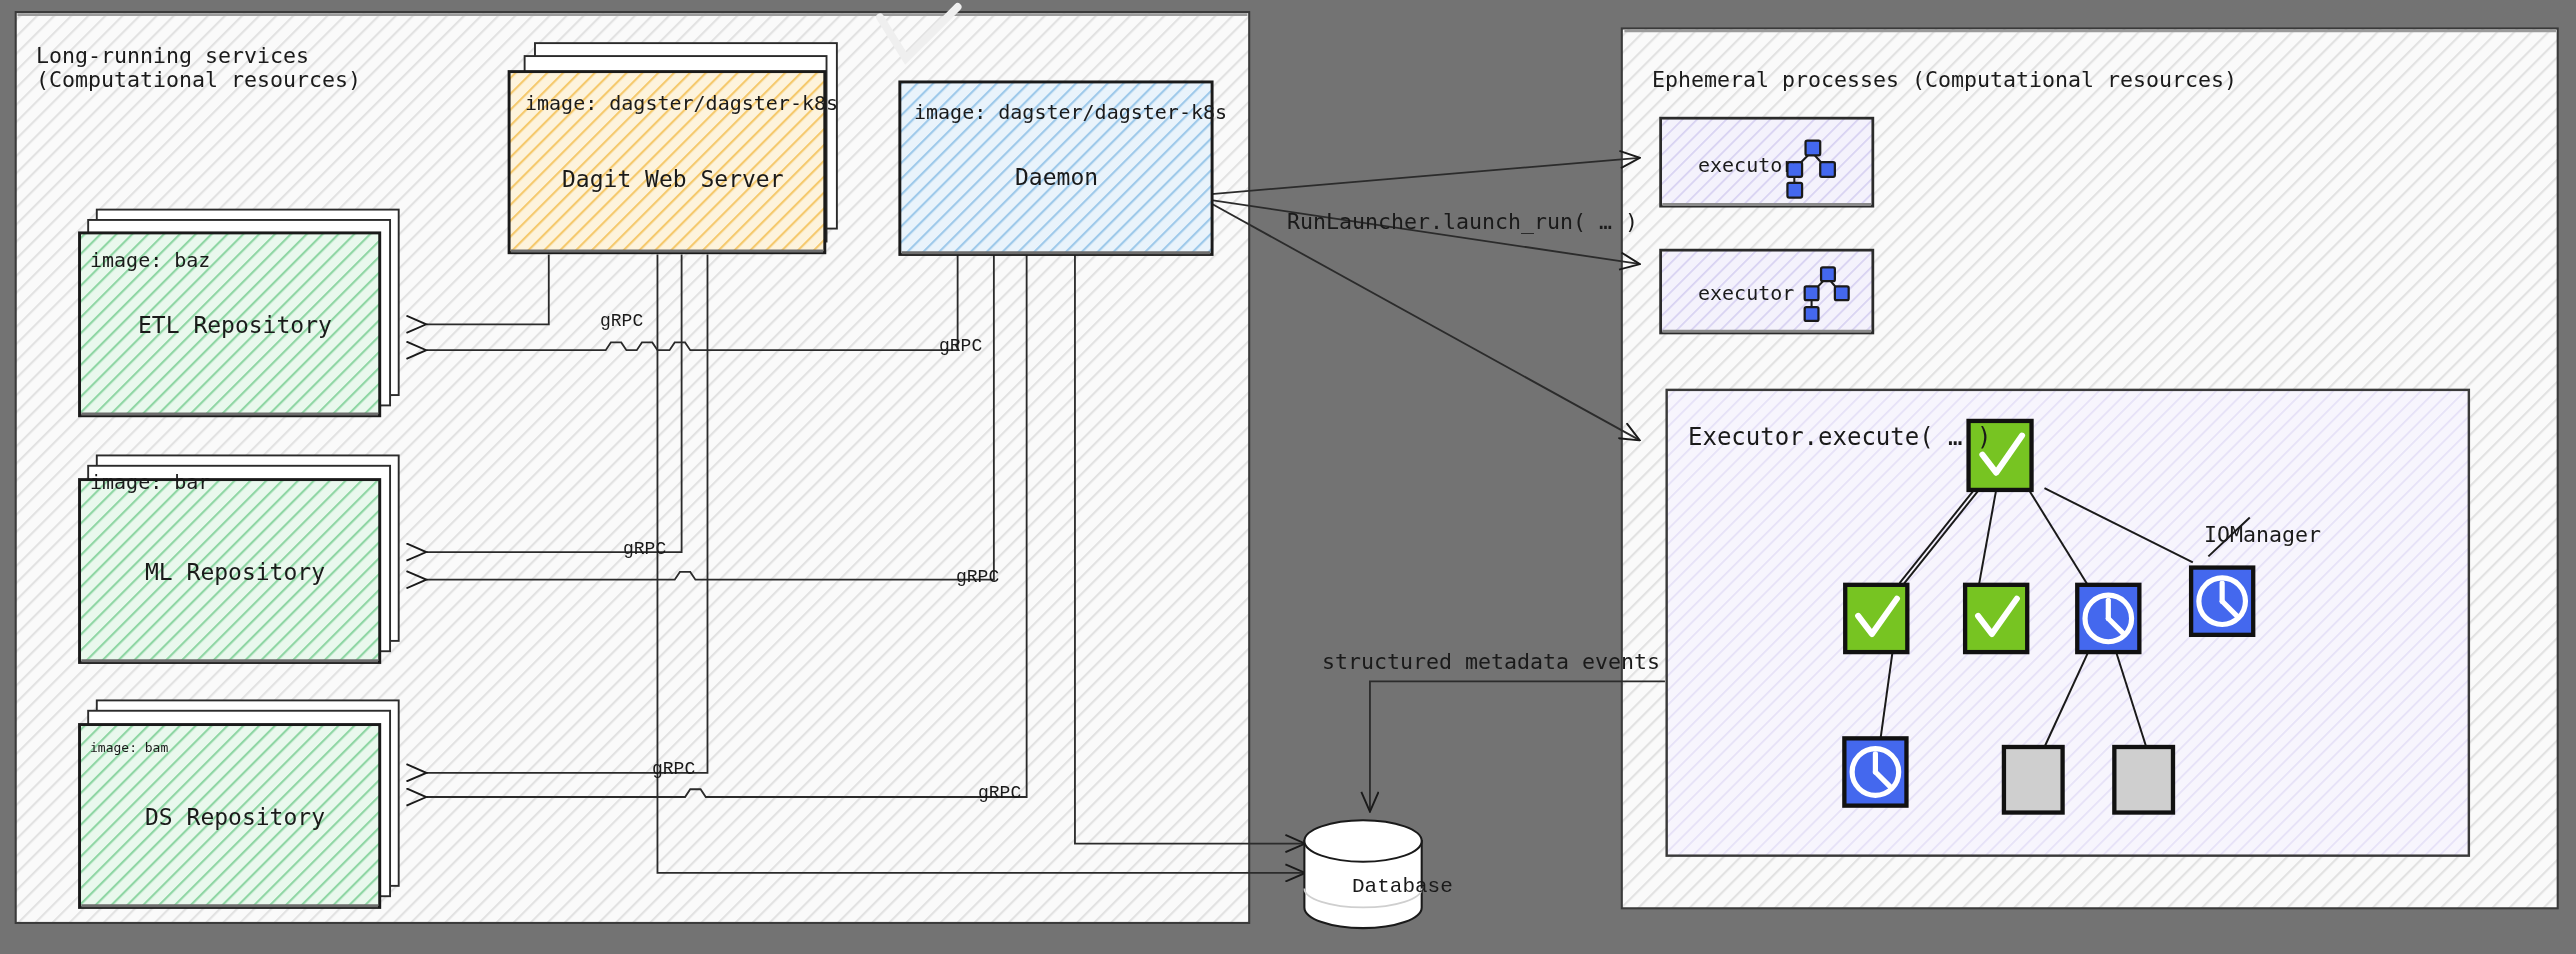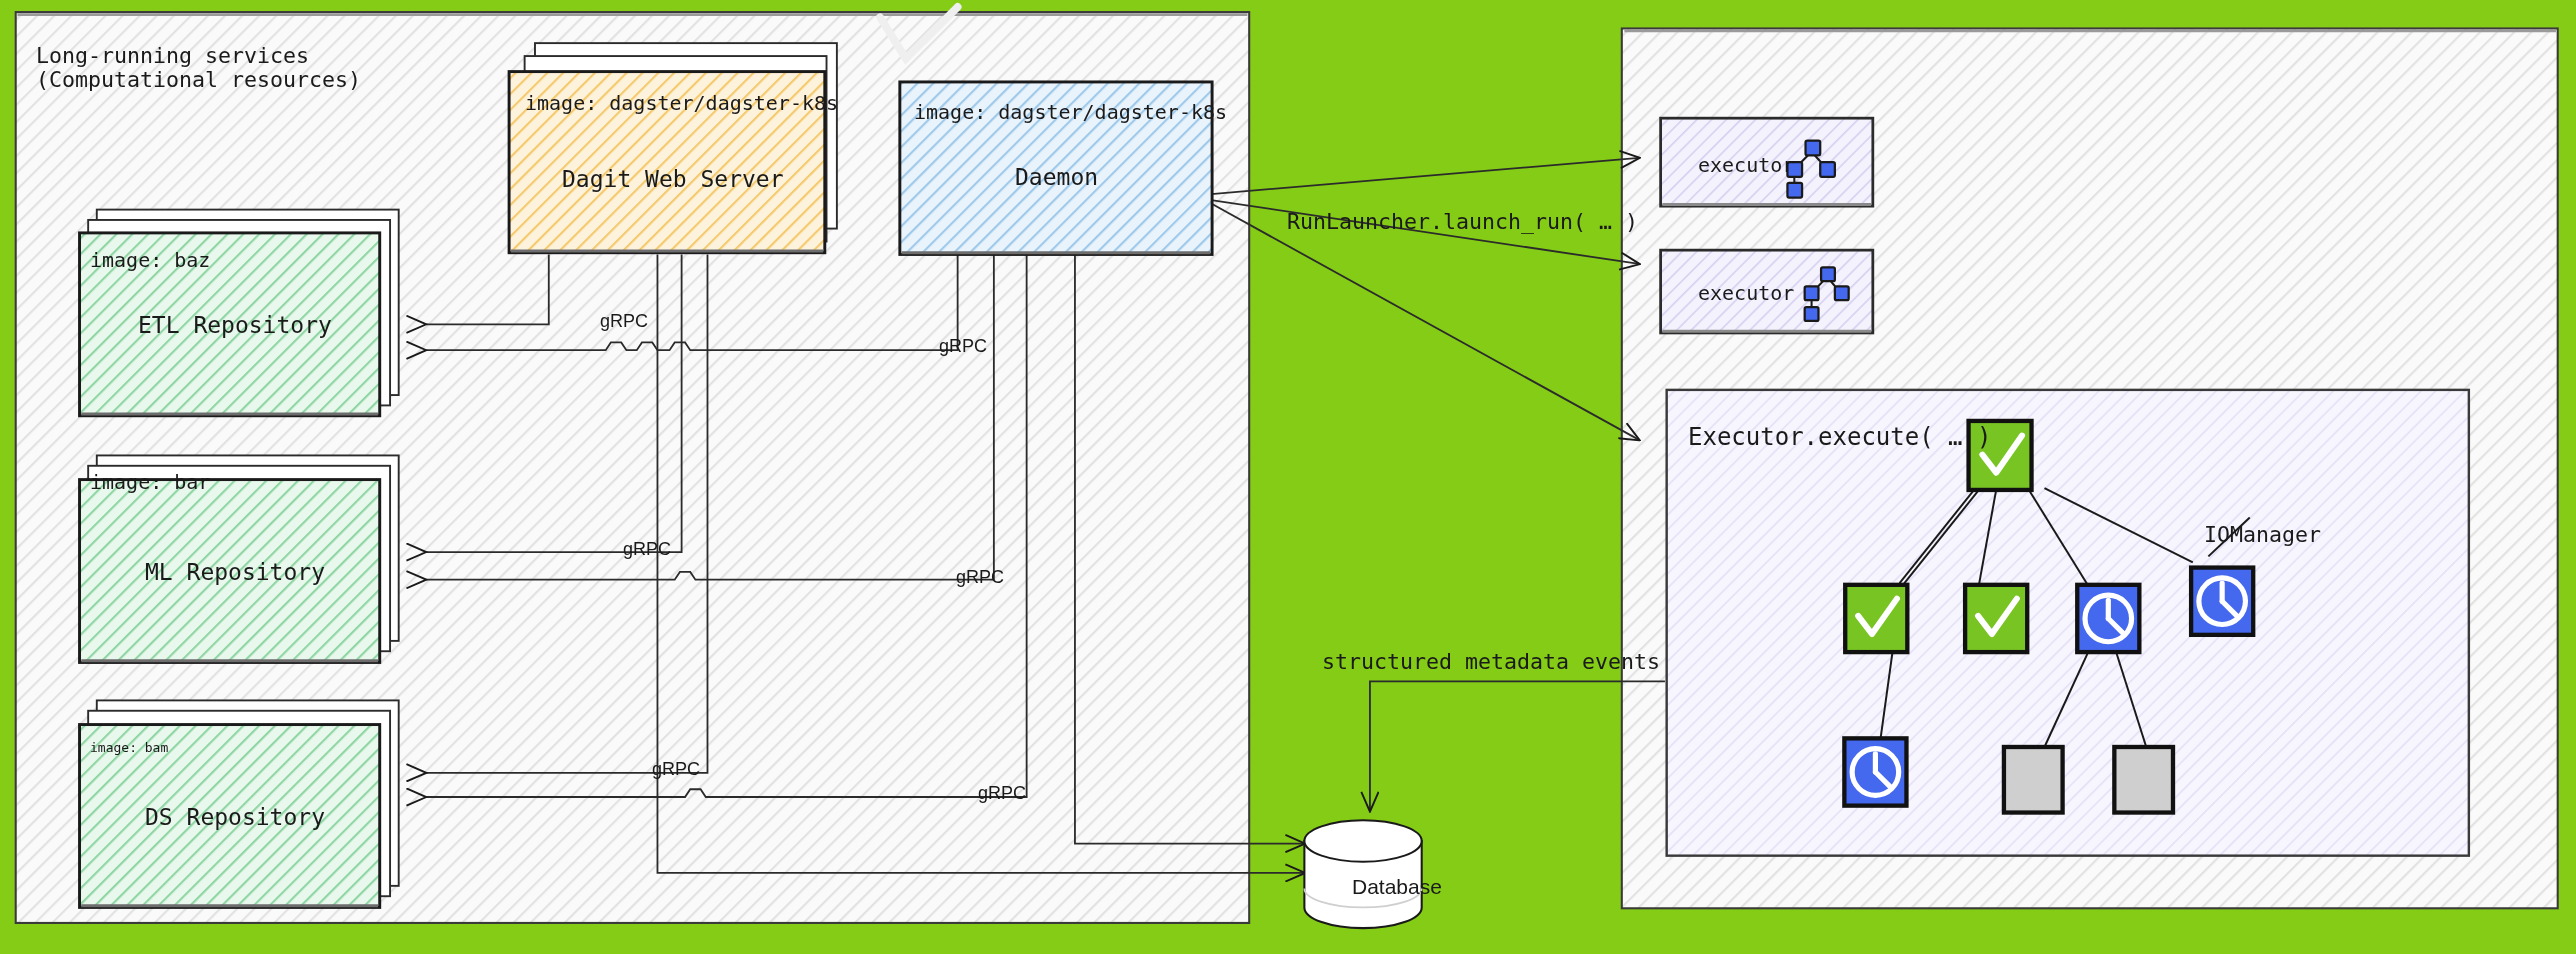--- a/index.html
+++ b/index.html
@@ -1,22 +1,22 @@
 <!DOCTYPE html>
 <html style="font-size:14px"><head>
 <meta charset="utf-8">
 <style>
   html,body{margin:0;padding:0;background:#ffffff;}
   body{width:2576px;height:954px;overflow:hidden;
        font-family:"DejaVu Sans Mono","Liberation Mono",monospace;}
-  #stage{position:relative;width:2576px;height:954px;background:#84cc16;}
+  #stage{position:relative;width:2576px;height:954px;background:#737373;}
   svg.layer{position:absolute;left:0;top:0;width:2576px;height:954px;overflow:visible;}
   .txt{position:absolute;white-space:pre;color:#1a1a1a;}
   .mono{font-family:"DejaVu Sans Mono","Liberation Mono",monospace;}
-  .sans{font-family:Liberation Sans, sans-serif;}
+  .sans{font-family:Liberation Mono, monospace;}
 </style>
 </head>
 <body>
 
 <div id="stage">
 
 <svg class="layer" viewBox="0 0 2986 1106">
   <defs>
 
     <pattern id="hatchGrey" width="14" height="14" patternTransform="rotate(45)" patternUnits="userSpaceOnUse">
@@ -229,20 +229,21 @@
   <g>
     <path d="M1512,975 L1512,1052 A68,24 0 0 0 1648,1052 L1648,975 Z" fill="#ffffff" stroke="#1a1a1a" stroke-width="2.4"></path>
     <ellipse cx="1580" cy="975" rx="68" ry="24" fill="#ffffff" stroke="#1a1a1a" stroke-width="2.4"></ellipse>
     <path d="M1512,1030 A68,22 0 0 0 1648,1030" fill="none" stroke="#cfcfcf" stroke-width="2"></path>
   </g>
 </svg>
 
 <div class="txt mono" style="left:36px;top:43px;font-size:21.6px;">Long-running services</div>
 <div class="txt mono" style="left:36px;top:67px;font-size:21.6px;">(Computational resources)</div>
 
+<div class="txt mono" style="left:1652px;top:67px;font-size:21.6px;">Ephemeral processes (Computational resources)</div>
 
 <div class="txt mono" style="left:525px;top:91px;font-size:20px;">image: dagster/dagster-k8s</div>
 <div class="txt mono" style="left:562px;top:166px;font-size:23px;">Dagit Web Server</div>
 
 <div class="txt mono" style="left:914px;top:100px;font-size:20px;">image: dagster/dagster-k8s</div>
 <div class="txt mono" style="left:1015px;top:164px;font-size:23px;">Daemon</div>
 
 <div class="txt mono" style="left:90px;top:248px;font-size:20px;">image: baz</div>
 <div class="txt mono" style="left:138px;top:312px;font-size:23px;">ETL Repository</div>
 

